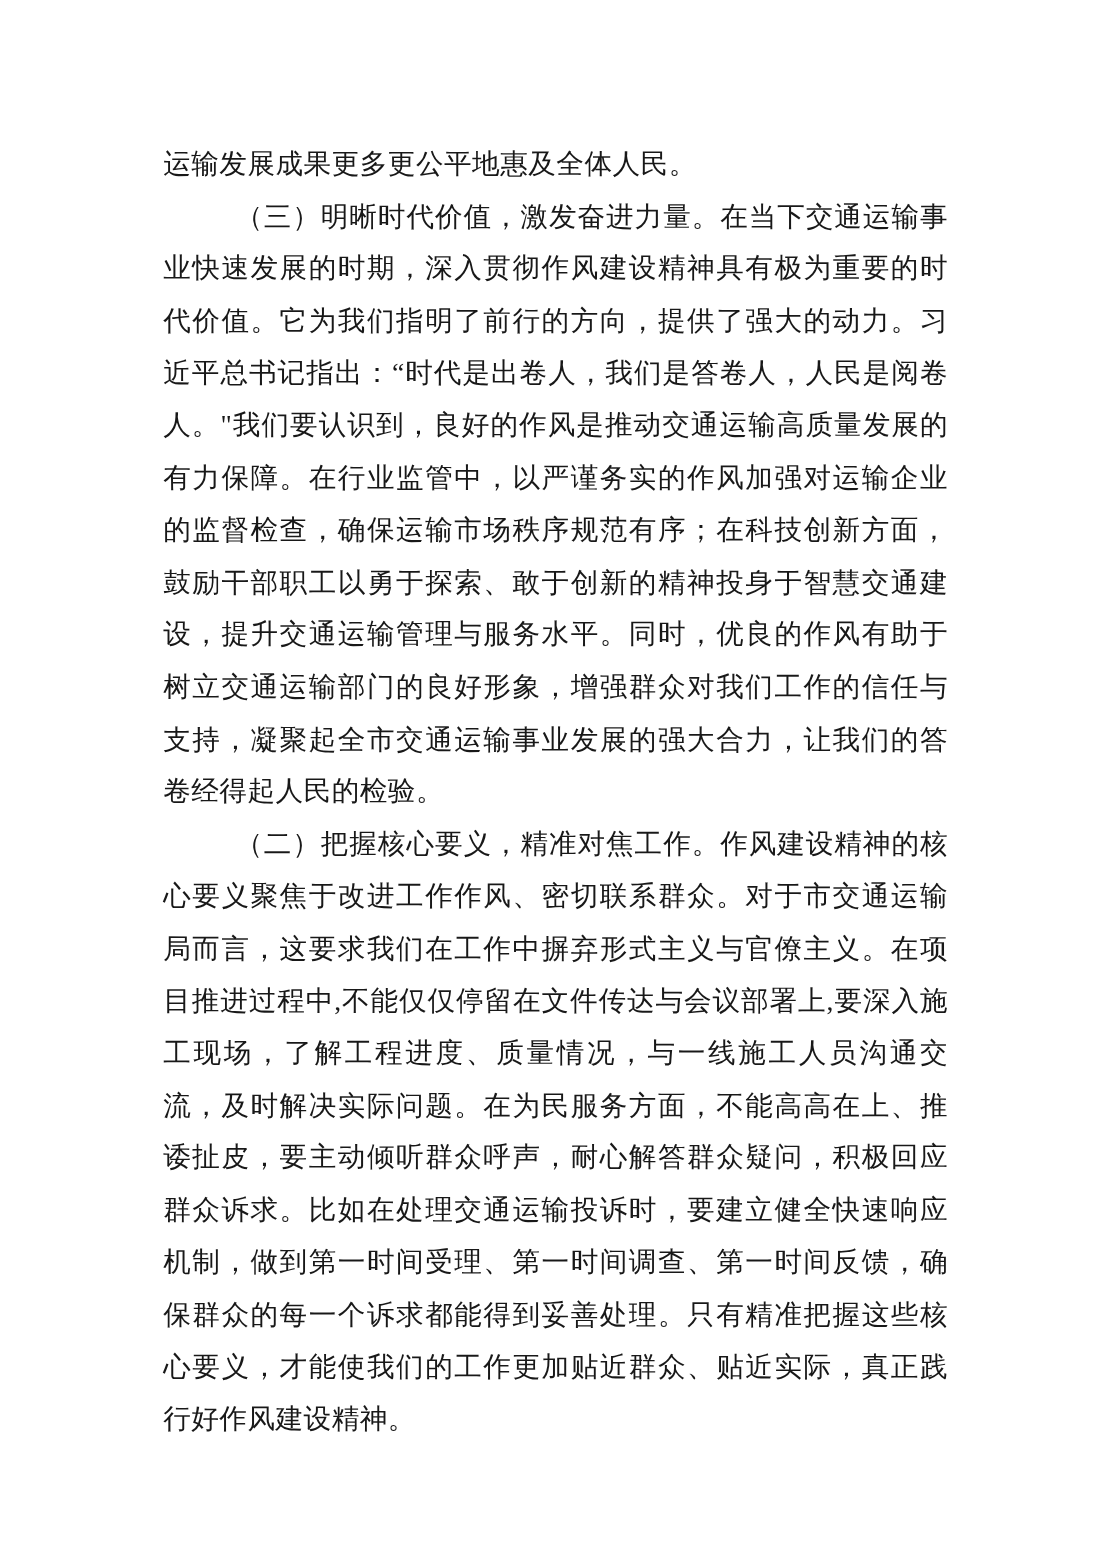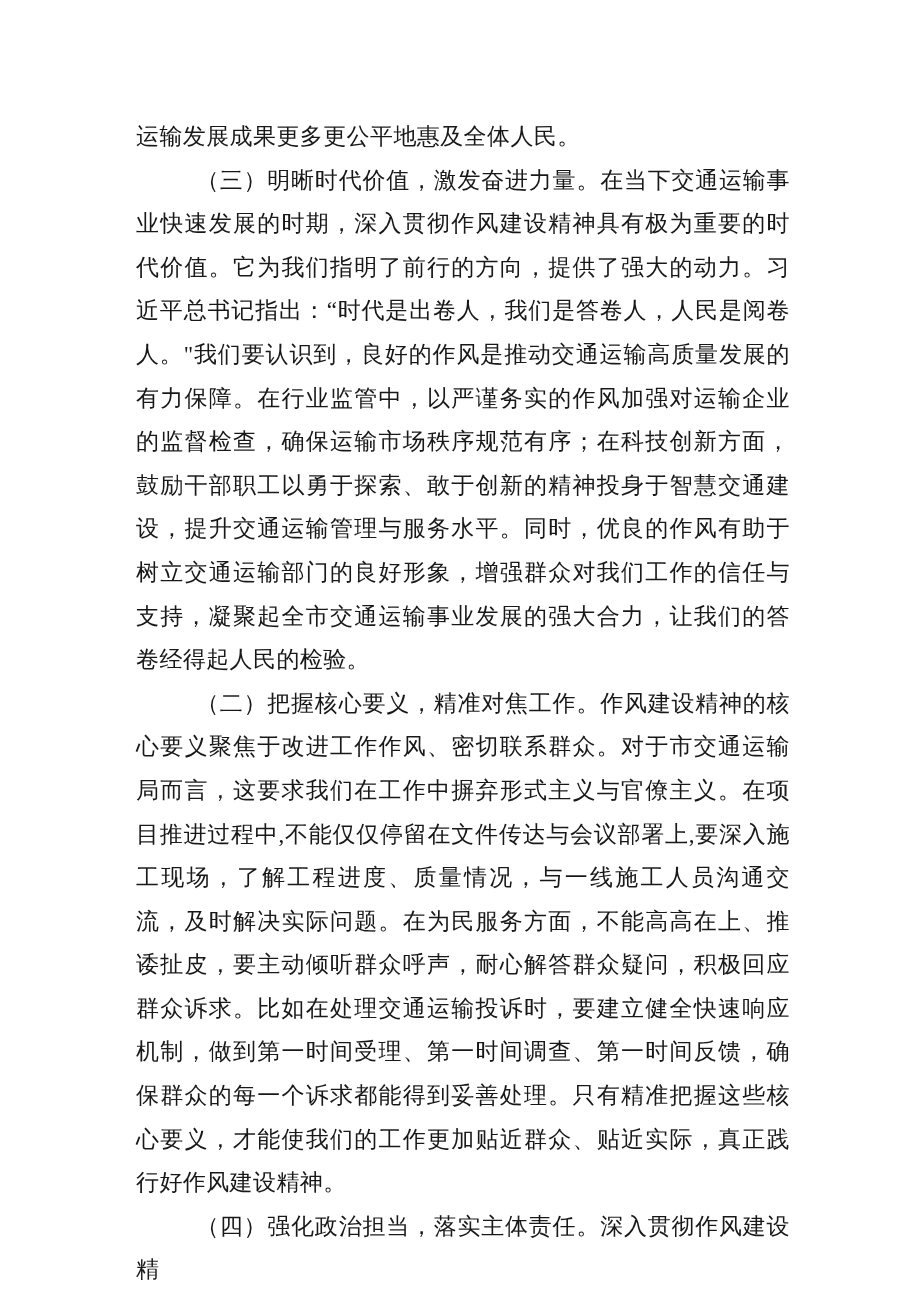--- a/index.html
+++ b/index.html
@@ -38,15 +38,14 @@
   }
 </style>
 </head>
 <body>
 
 <div class="doc-page">
   <div class="doc-text-block">
     <p>运输发展成果更多更公平地惠及全体人民。</p>
     <p class="indent">（三）明晰时代价值，激发奋进力量。在当下交通运输事业快速发展的时期，深入贯彻作风建设精神具有极为重要的时代价值。它为我们指明了前行的方向，提供了强大的动力。习近平总书记指出：“时代是出卷人，我们是答卷人，人民是阅卷人。"我们要认识到，良好的作风是推动交通运输高质量发展的有力保障。在行业监管中，以严谨务实的作风加强对运输企业的监督检查，确保运输市场秩序规范有序；在科技创新方面，鼓励干部职工以勇于探索、敢于创新的精神投身于智慧交通建设，提升交通运输管理与服务水平。同时，优良的作风有助于树立交通运输部门的良好形象，增强群众对我们工作的信任与支持，凝聚起全市交通运输事业发展的强大合力，让我们的答卷经得起人民的检验。</p>
     <p class="indent">（二）把握核心要义，精准对焦工作。作风建设精神的核心要义聚焦于改进工作作风、密切联系群众。对于市交通运输局而言，这要求我们在工作中摒弃形式主义与官僚主义。在项目推进过程中,不能仅仅停留在文件传达与会议部署上,要深入施工现场，了解工程进度、质量情况，与一线施工人员沟通交流，及时解决实际问题。在为民服务方面，不能高高在上、推诿扯皮，要主动倾听群众呼声，耐心解答群众疑问，积极回应群众诉求。比如在处理交通运输投诉时，要建立健全快速响应机制，做到第一时间受理、第一时间调查、第一时间反馈，确保群众的每一个诉求都能得到妥善处理。只有精准把握这些核心要义，才能使我们的工作更加贴近群众、贴近实际，真正践行好作风建设精神。</p>
-    <p class="indent">（四）强化政治担当，落实主体责任。深入贯彻作风建设精</p>
   </div>
 </div>
 
 </body></html>

